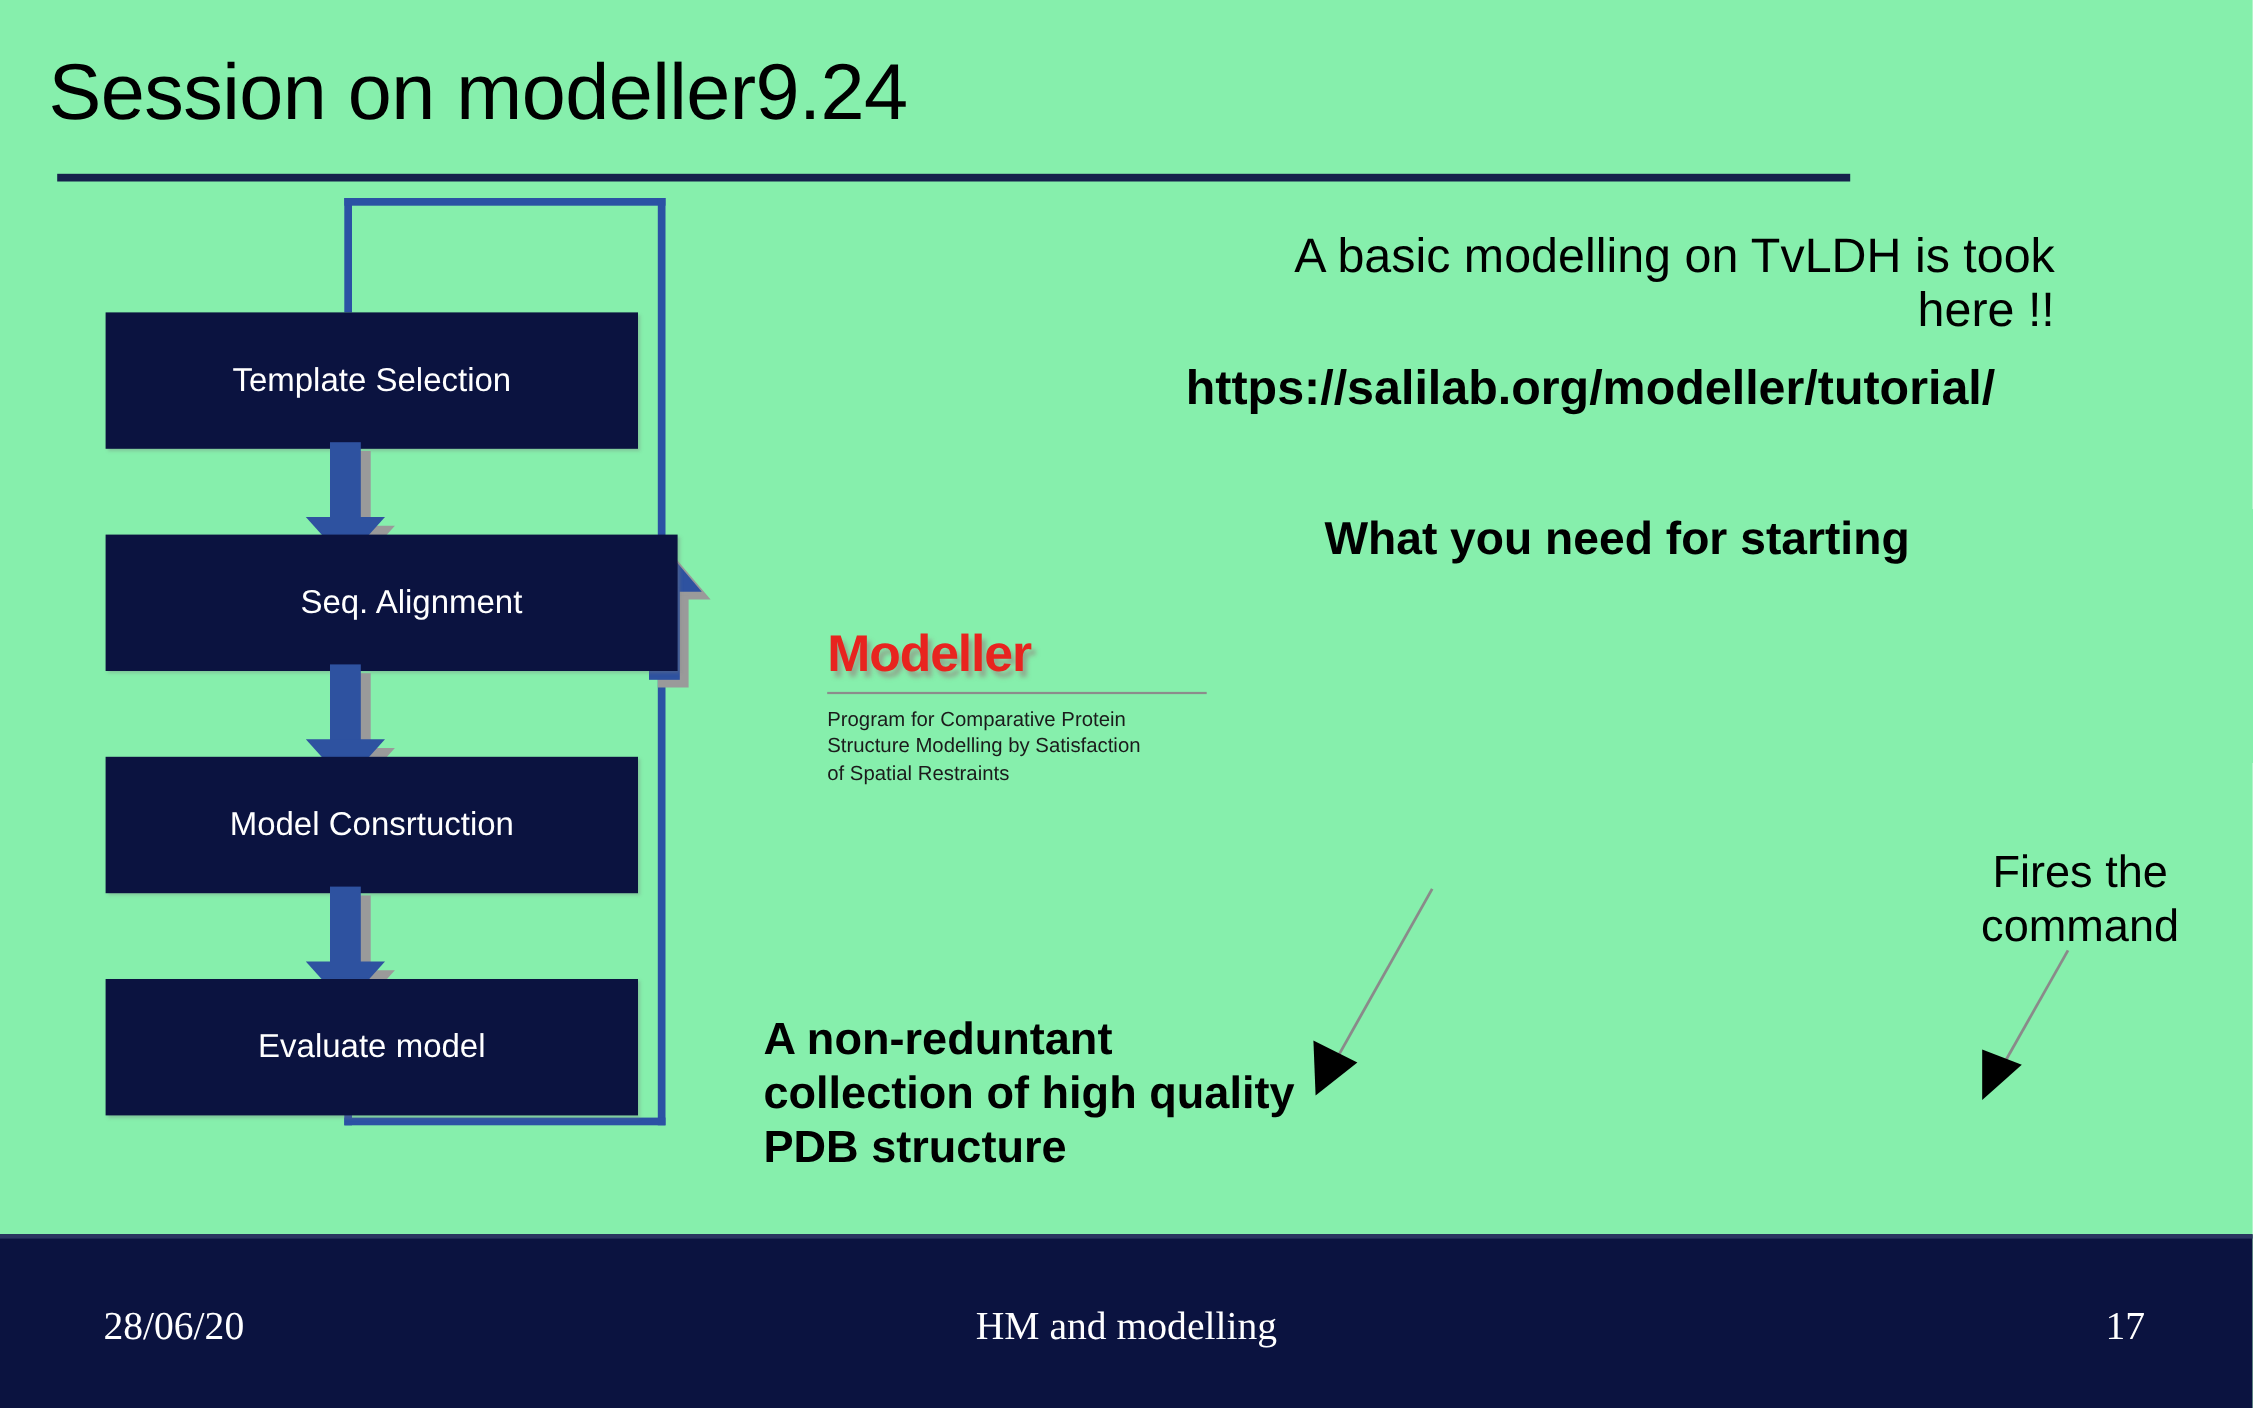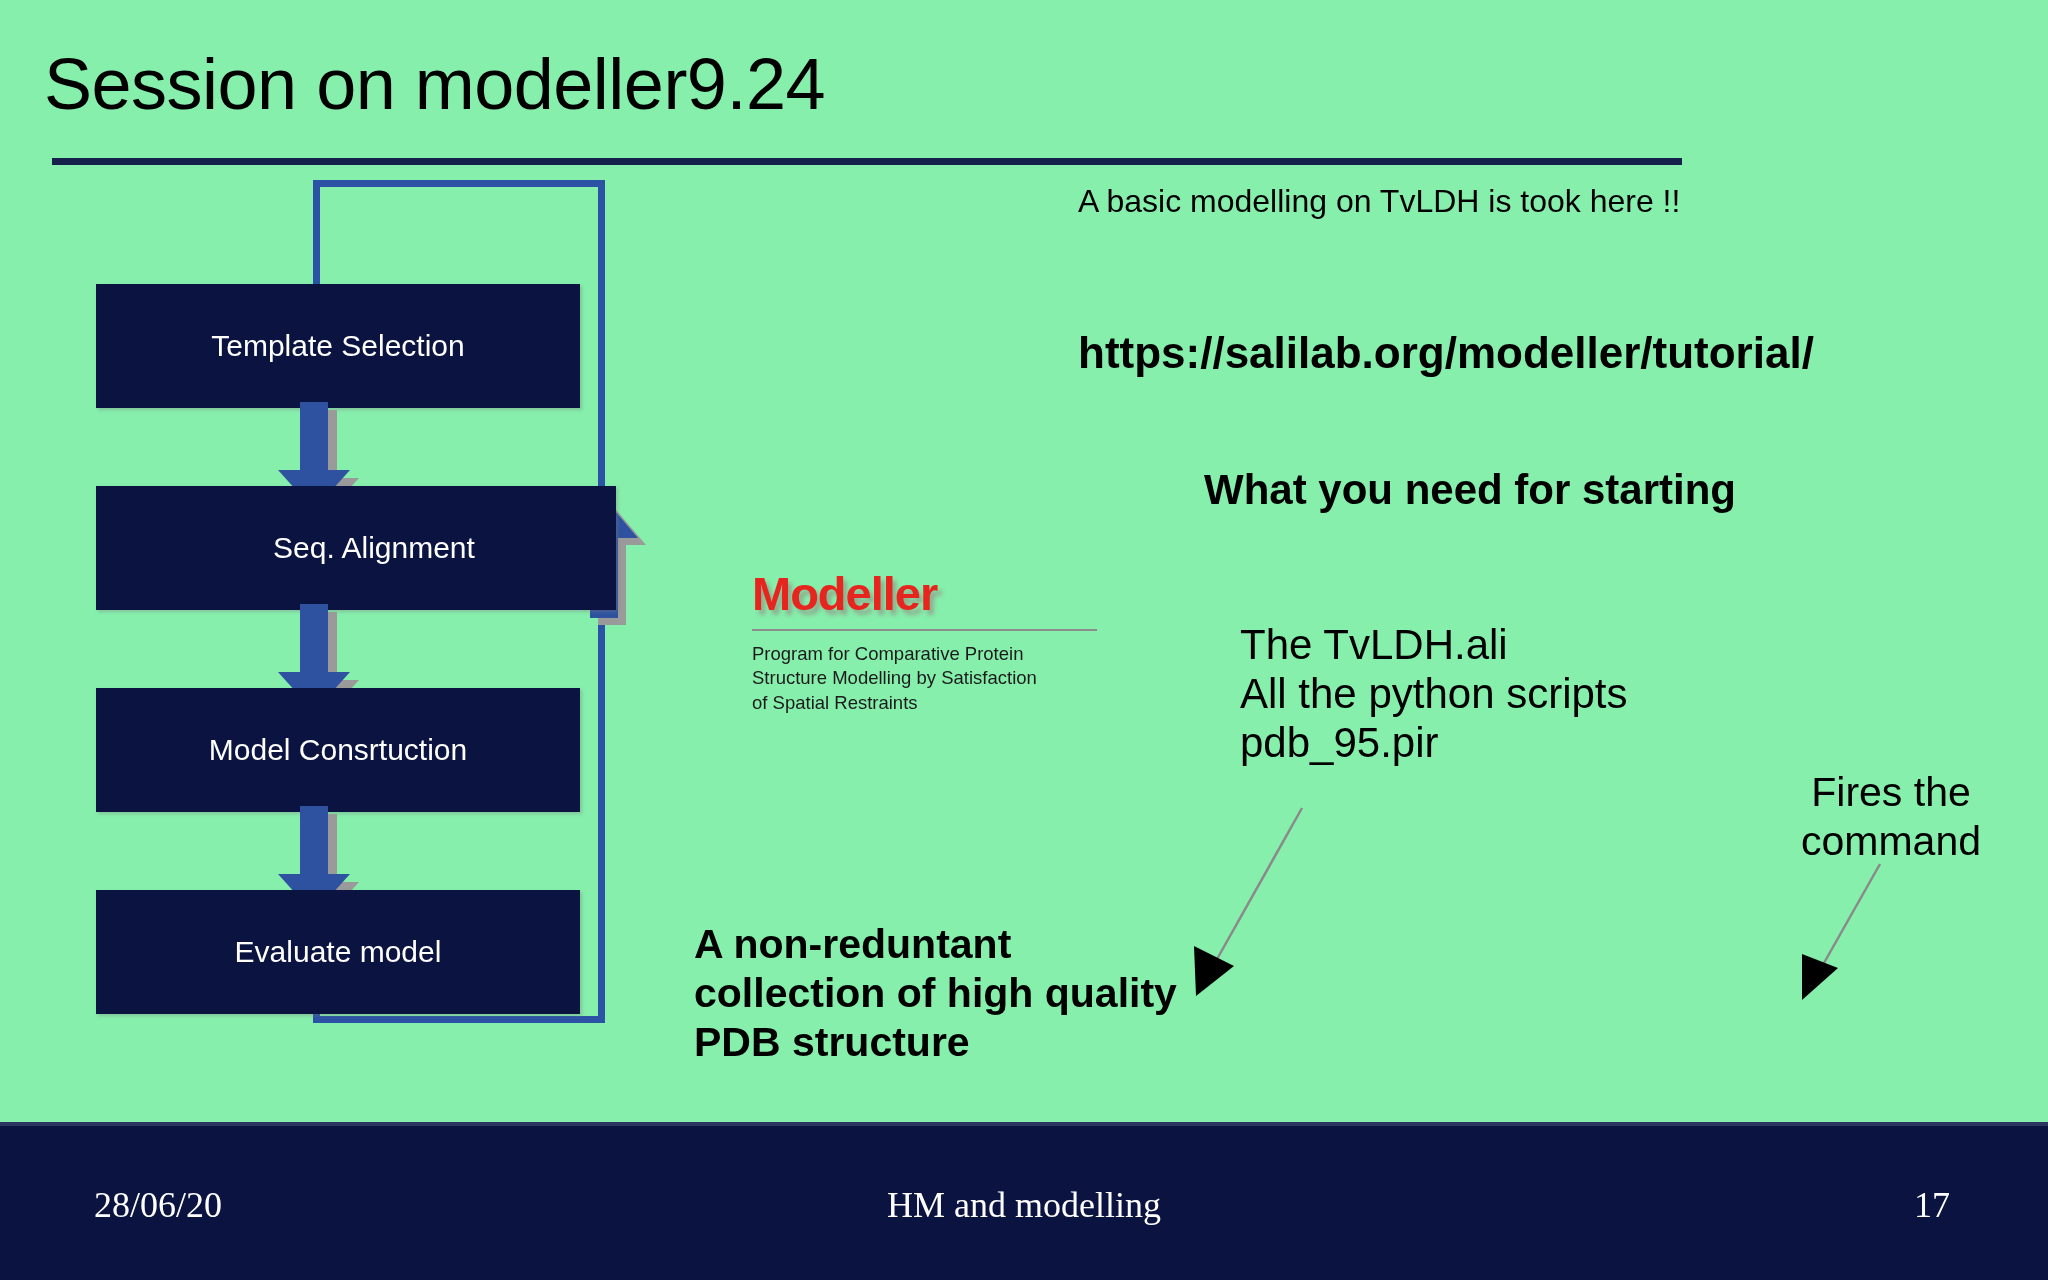--- a/index.html
+++ b/index.html
@@ -140,21 +140,21 @@
   #logo-tag {
     margin-top: 11px;
     font-size: 18.5px;
     line-height: 1.32;
     color: #1b1b1b;
   }
 
   
   .txt { position: absolute; color: #000000; }
 
-  #intro      { left: 1078px; top: 184px; width: 790px; font-size: 32px; line-height: 1.12; }
+  #intro      { left: 1078px; top: 208px; width: 790px; font-size: 44px; line-height: 1.12; text-align: right; }
   #url        { left: 1078px; top: 328px; width: 790px; font-size: 44px; line-height: 1.12; font-weight: bold; }
   #need-title { left: 1200px; top: 466px; width: 540px; font-size: 42px; line-height: 1.12; font-weight: bold; text-align: center; }
   #needs      { left: 1240px; top: 620px; width: 620px; font-size: 42px; line-height: 1.17; }
   #pdbnote    { left: 694px; top: 920px; width: 520px; font-size: 41px; line-height: 1.2; font-weight: bold; }
   #fires      { left: 1766px; top: 768px; width: 250px; font-size: 41px; line-height: 1.2; text-align: center; }
   #command    { left: 1326px; top: 1000px; font-size: 36px; font-family: "Liberation Mono", monospace; white-space: nowrap; }
 
   
   .ann { position: absolute; }
   #ann1 { left: 1180px; top: 800px; width: 130px; height: 200px; }
@@ -252,23 +252,20 @@
     <div id="logo-word">Modeller</div>
     <div id="logo-rule"></div>
     <div id="logo-tag" style="white-space: pre-line;">Program for Comparative Protein
 Structure Modelling by Satisfaction
 of Spatial Restraints</div>
   </div>
 
   <div class="txt" id="intro">A basic modelling on TvLDH is took here !!</div>
   <div class="txt" id="url">https://salilab.org/modeller/tutorial/</div>
   <div class="txt" id="need-title">What you need for starting</div>
-  <div class="txt" id="needs" style="white-space: pre-line;">The TvLDH.ali
-All the python scripts
-pdb_95.pir</div>
   <div class="txt" id="pdbnote">A non-reduntant collection of high quality PDB structure</div>
   <div class="txt" id="fires">Fires the command</div>
 
   <svg class="ann" id="ann1" viewBox="0 0 130 200">
     <line x1="122" y1="8" x2="32" y2="168" stroke="#8a8a8a" stroke-width="2.5"></line>
     <polygon points="16,196 14,146 54,166" fill="#000000"></polygon>
   </svg>
   <svg class="ann" id="ann2" viewBox="0 0 130 150">
     <line x1="100" y1="6" x2="40" y2="112" stroke="#8a8a8a" stroke-width="2.5"></line>
     <polygon points="22,142 22,96 58,110" fill="#000000"></polygon>

